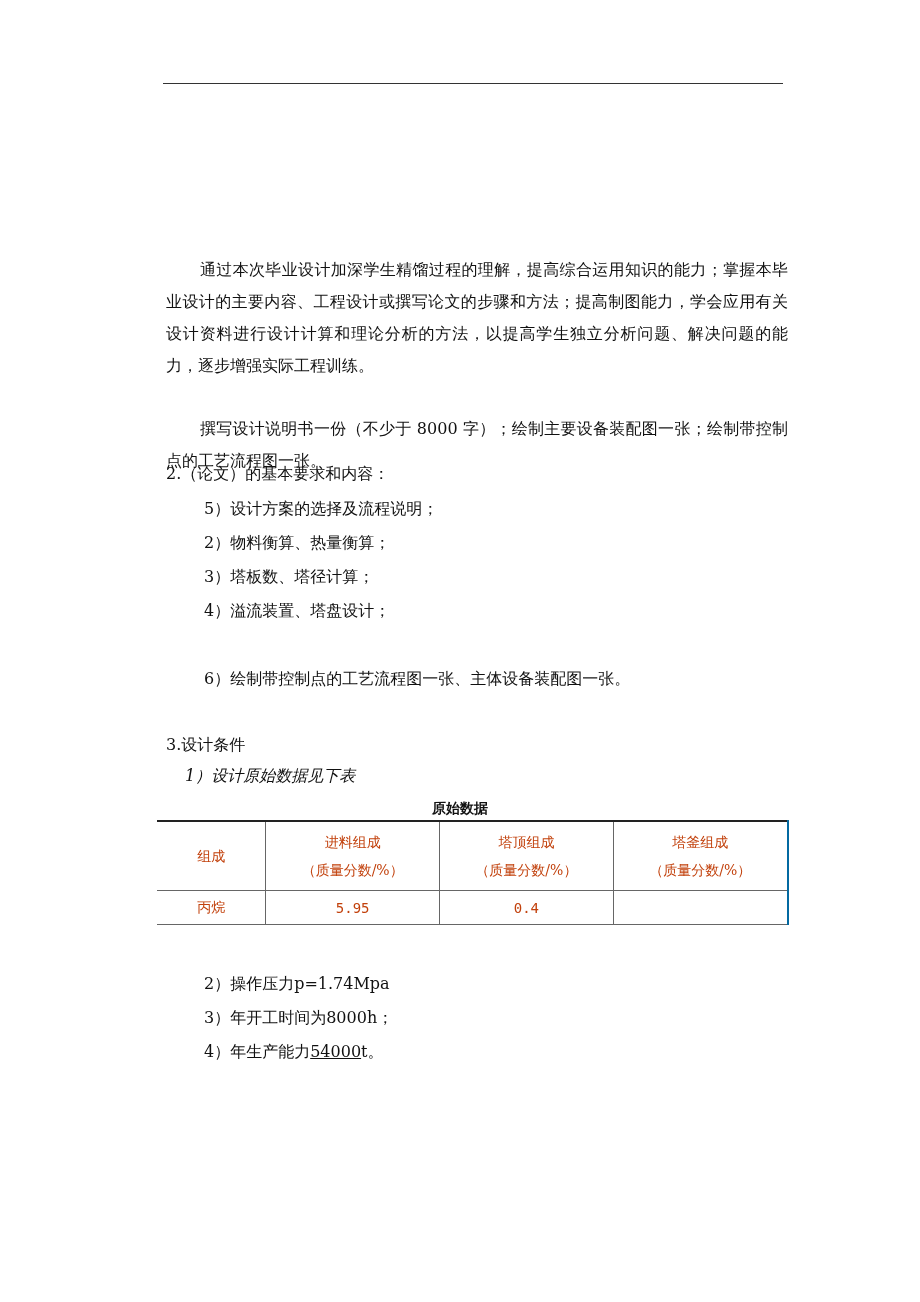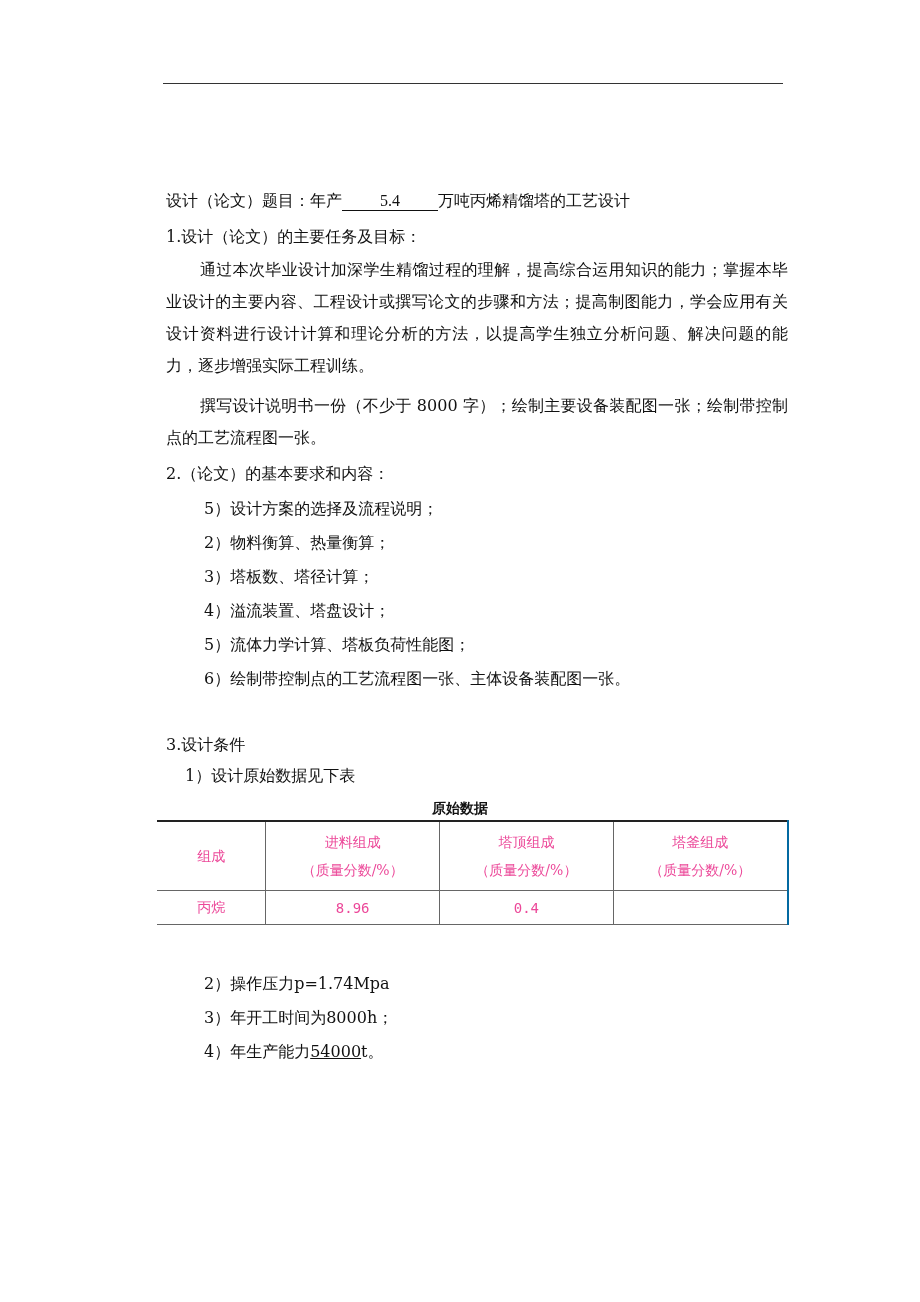--- a/index.html
+++ b/index.html
@@ -16,56 +16,51 @@
           text-indent: 34px; text-align: justify; }
   .ind1 { left: 204px; }
   .ind0b { left: 185px; }
   .u { text-decoration: underline; }
   .blank { display: inline-block; border-bottom: 1px solid #111; text-align: center;
            width: 96px; line-height: 18px; font-family: "Liberation Serif", serif; }
   .tcap { position: absolute; left: 0; width: 920px; top: 800px; text-align: center;
           font-family: "DejaVu Sans", "Liberation Sans", sans-serif; font-weight: bold; font-size: 14px; }
   table.data { position: absolute; left: 157px; top: 820px; width: 632px; border-collapse: collapse;
                font-size: 14px; }
-  table.data td { border: 1px solid #666; text-align: center; padding: 0; color: #ec4899; }
+  table.data td { border: 1px solid #666; text-align: center; padding: 0; color: #c2410c; }
   table.data tr:first-child td { border-top: 2px solid #222; }
   table.data td:first-child { border-left: none; text-align: center; }
   table.data td:last-child { border-right: 2px solid #0369a1; }
   table.data tr.hdr td { height: 68px; line-height: 28px; }
   table.data tr.row td { height: 33px; }
   .mono { font-family: "DejaVu Sans Mono", "Liberation Mono", monospace; font-size: 14px; }
 </style>
 </head>
 <body>
 
 <div class="page">
   <div class="header-rule"></div>
 
 
-  <div class="line" style="top:191px;">
-    <span>设计（论文）题目：年产</span><span class="blank">5.4</span><span>万吨丙烯精馏塔的工艺设计</span>
-  </div>
 
-  <div class="line" style="top:227px;">1.设计（论文）的主要任务及目标：</div>
 
   <div class="para" style="top:254px;">通过本次毕业设计加深学生精馏过程的理解，提高综合运用知识的能力；掌握本毕业设计的主要内容、工程设计或撰写论文的步骤和方法；提高制图能力，学会应用有关设计资料进行设计计算和理论分析的方法，以提高学生独立分析问题、解决问题的能力，逐步增强实际工程训练。</div>
 
-  <div class="para" style="top:390px;">撰写设计说明书一份（不少于 8000 字）；绘制主要设备装配图一张；绘制带控制点的工艺流程图一张。</div>
+  <div class="para" style="top:413px;">撰写设计说明书一份（不少于 8000 字）；绘制主要设备装配图一张；绘制带控制点的工艺流程图一张。</div>
 
   <div class="line" style="top:464px;">2.（论文）的基本要求和内容：</div>
 
   <div class="line ind1" style="top:499px;">5）设计方案的选择及流程说明；</div>
   <div class="line ind1" style="top:533px;">2）物料衡算、热量衡算；</div>
   <div class="line ind1" style="top:567px;">3）塔板数、塔径计算；</div>
   <div class="line ind1" style="top:601px;">4）溢流装置、塔盘设计；</div>
-  <div class="line ind1" style="top:635px;">5）流体力学计算、塔板负荷性能图；</div>
   <div class="line ind1" style="top:669px;">6）绘制带控制点的工艺流程图一张、主体设备装配图一张。</div>
 
   <div class="line" style="top:735px;">3.设计条件</div>
-  <div class="line ind0b" style="top:766px;">1）设计原始数据见下表</div>
+  <div class="line ind0b" style="top:766px;font-style:italic;">1）设计原始数据见下表</div>
 
   <div class="tcap">原始数据</div>
 
   <table class="data">
     <colgroup>
       <col style="width:109px">
         <col style="width:174px">
         <col style="width:174px">
         <col style="width:175px">
     </colgroup>
@@ -80,21 +75,21 @@
             <div>塔顶组成</div>
             <div>（质量分数/%）</div>
           </td>
       <td>
             <div>塔釜组成</div>
             <div>（质量分数/%）</div>
           </td>
     </tr>
     <tr class="row">
       <td>丙烷</td>
-      <td class="mono">8.96</td>
+      <td class="mono">5.95</td>
       <td class="mono">0.4</td>
       <td class="mono"></td>
     </tr>
   </tbody>
     </table>
 
   <div class="line ind1" style="top:974px;">2）操作压力p=1.74Mpa</div>
   <div class="line ind1" style="top:1008px;">3）年开工时间为8000h；</div>
   <div class="line ind1" style="top:1042px;">
     <span>4）年生产能力</span><span class="u">54000</span><span>t。</span>

